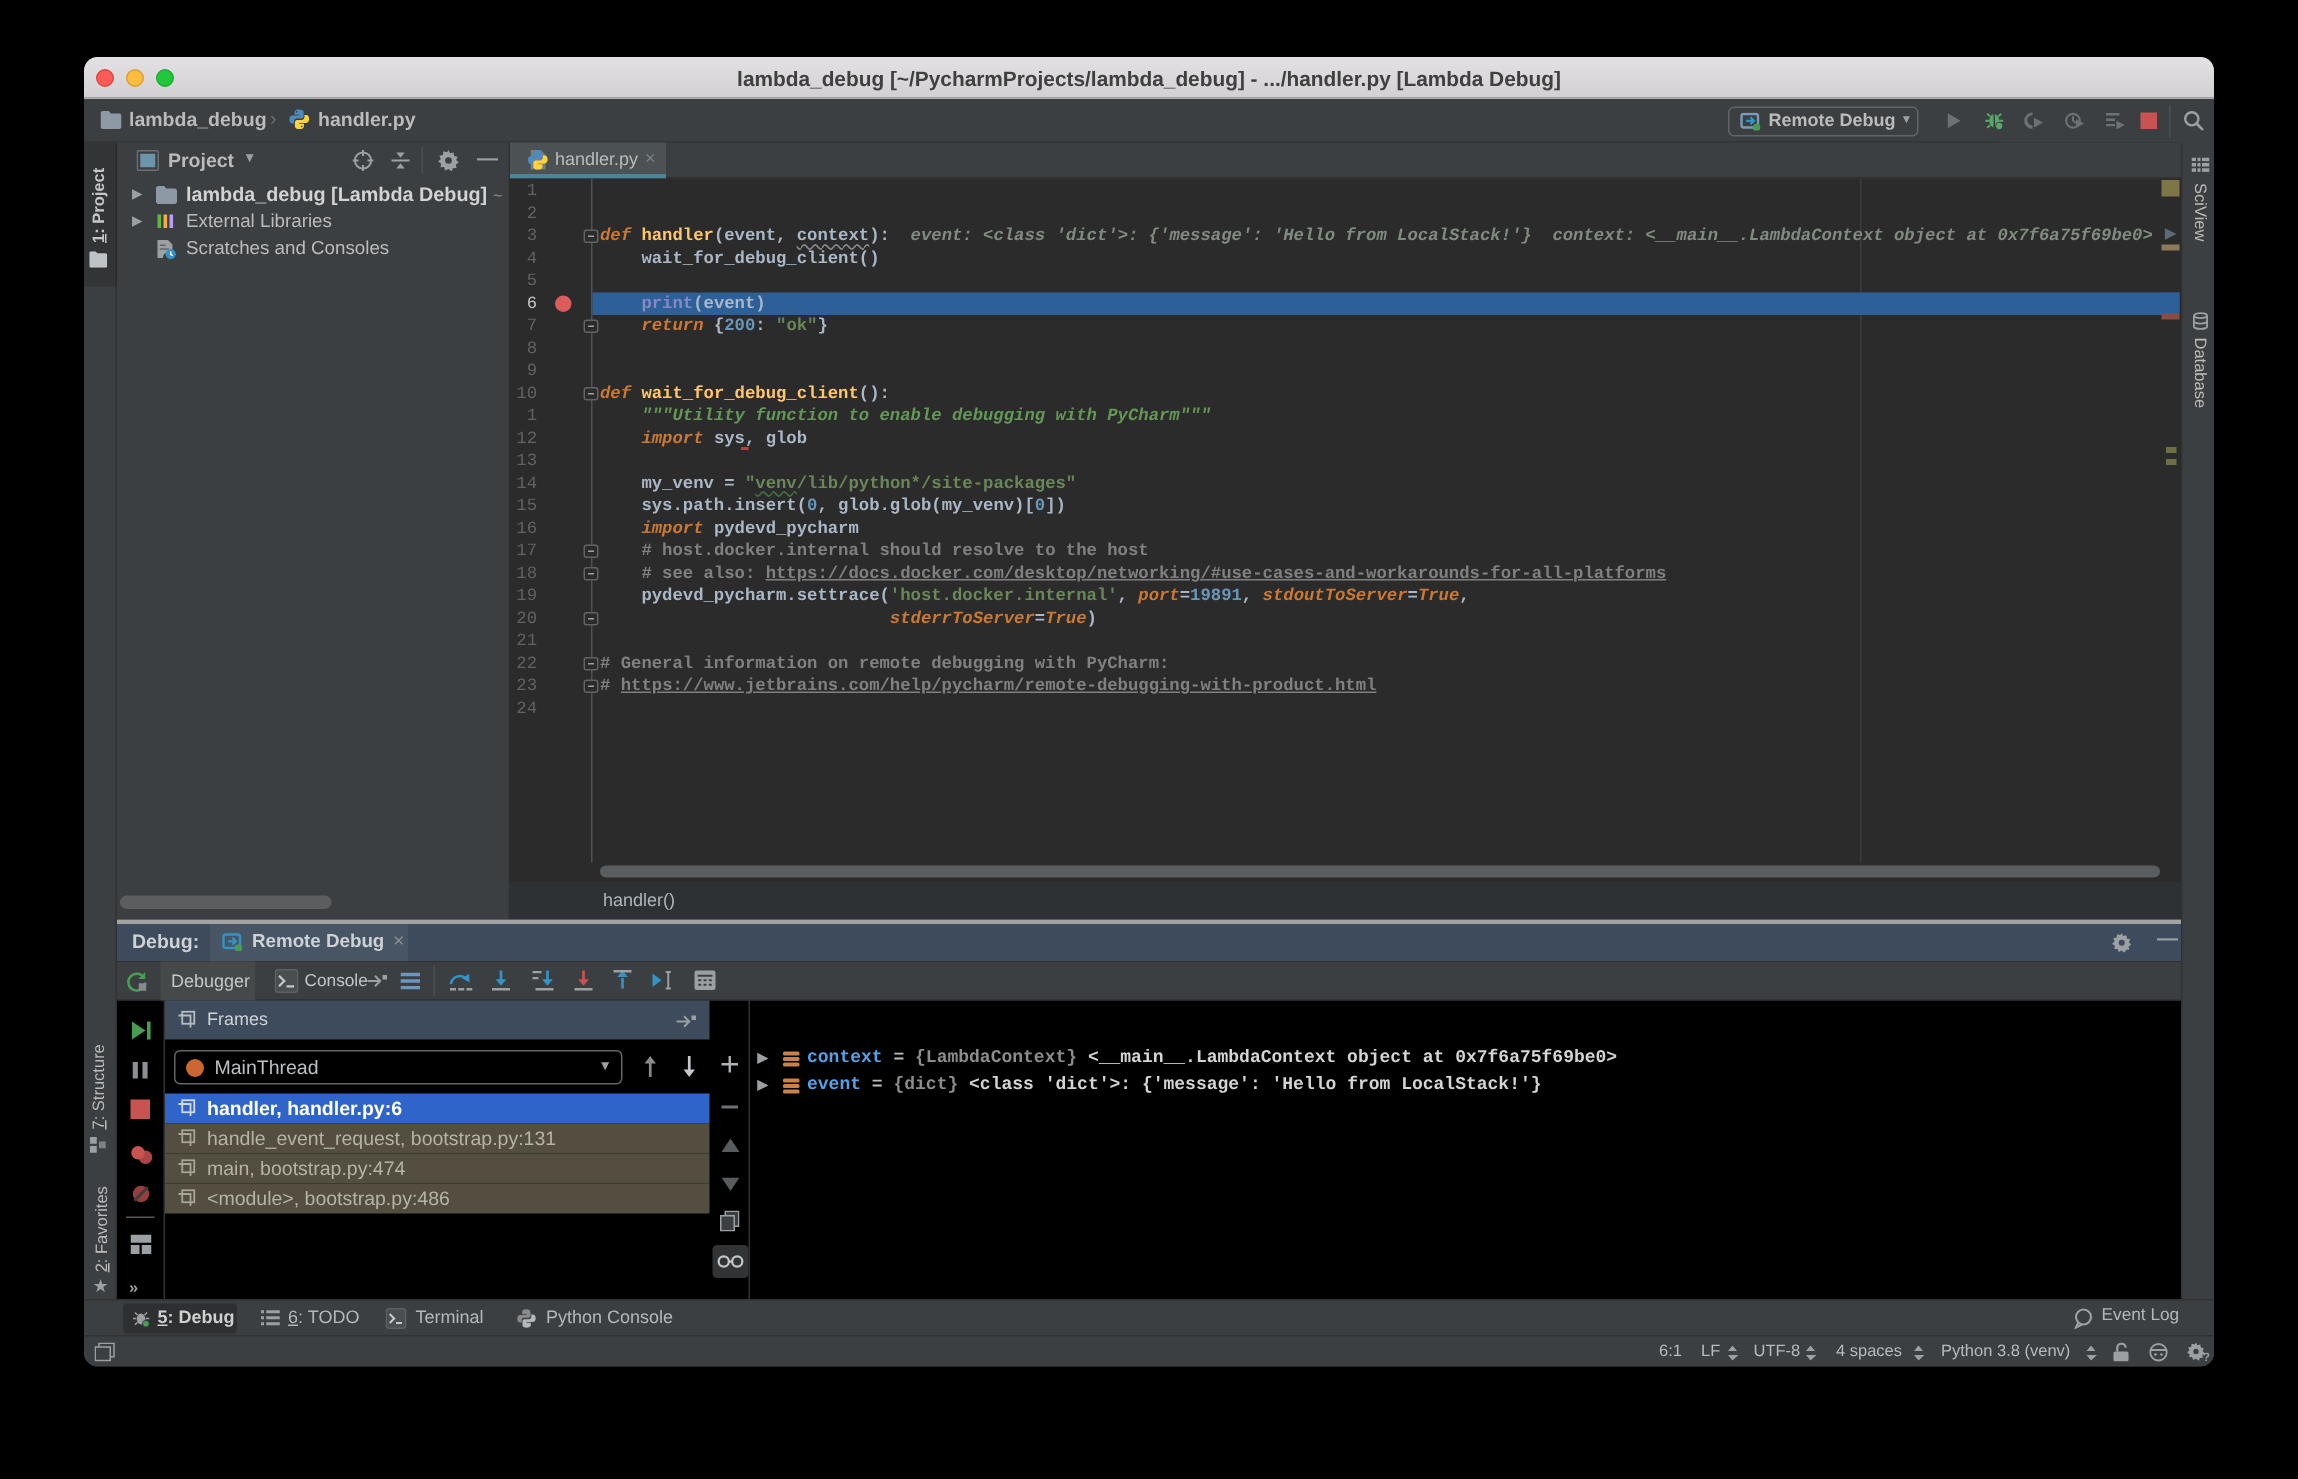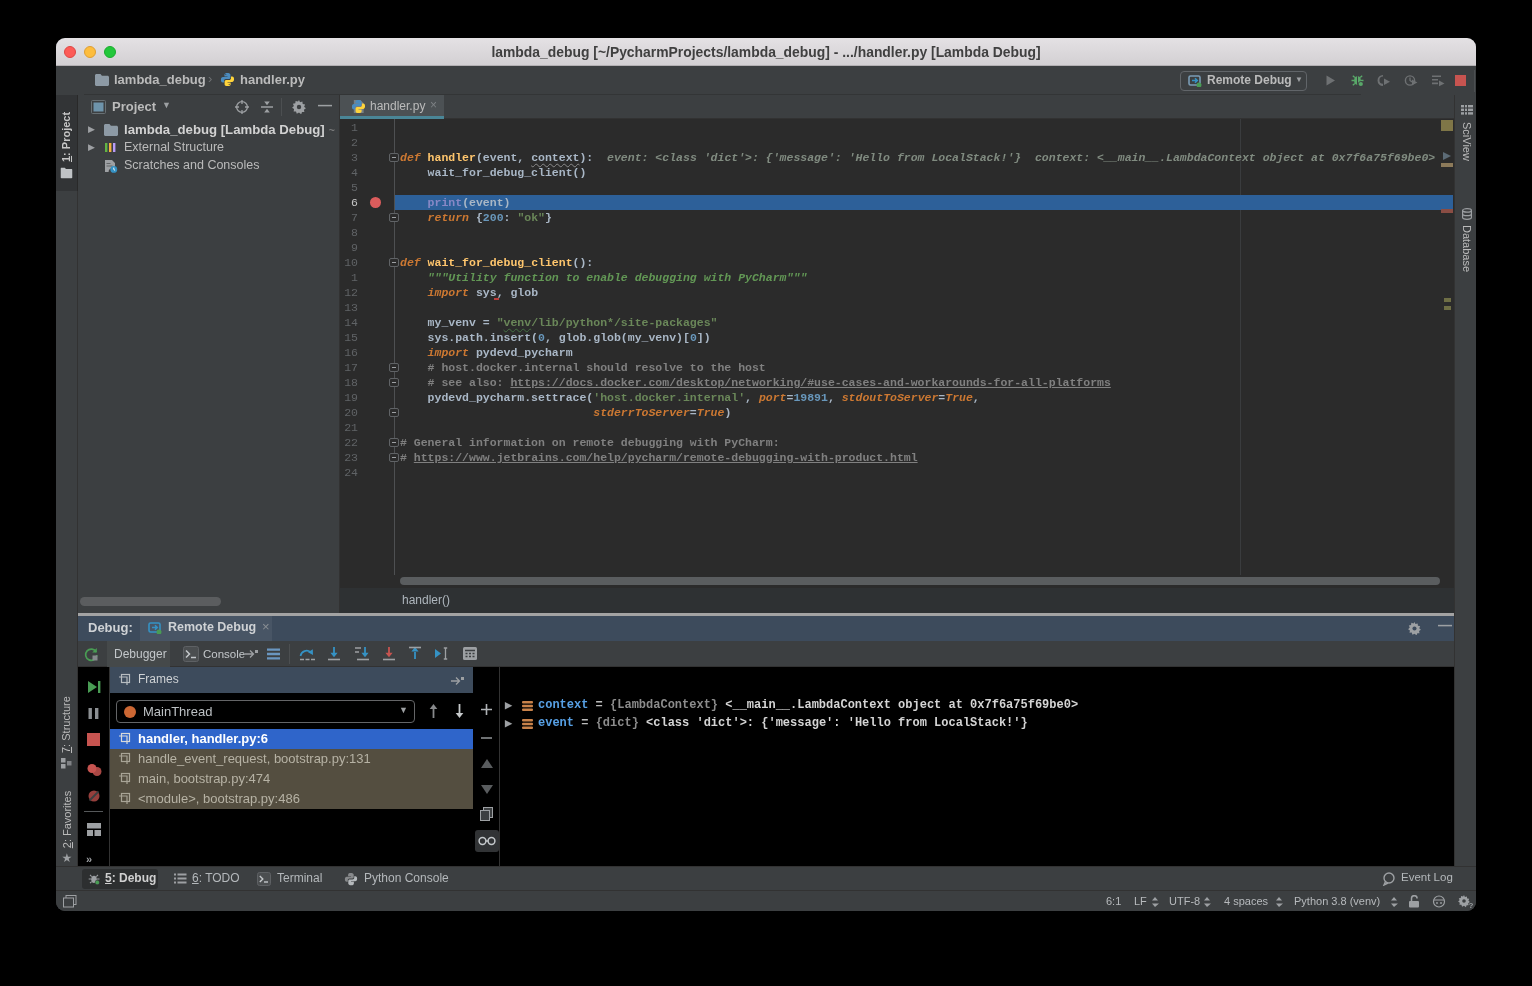--- a/index.html
+++ b/index.html
@@ -5,21 +5,21 @@
   html,body{margin:0;padding:0;background:#000;width:1532px;height:986px;overflow:hidden;}
   *{box-sizing:border-box;}
   body{font-family:"Liberation Sans",sans-serif;-webkit-font-smoothing:antialiased;}
   #win{position:absolute;left:56px;top:38px;width:1420px;height:873px;border-radius:9px;overflow:hidden;background:#3c3f41;}
   .abs{position:absolute;}
   
   #titlebar{position:absolute;left:0;top:0;width:1420px;height:28px;background:linear-gradient(#e4e1e4,#d3d0d3);border-bottom:1px solid #b3b0b3;}
   .dot{position:absolute;top:8px;width:12px;height:12px;border-radius:50%;box-sizing:border-box;}
   #title{position:absolute;top:0;left:0;width:100%;height:28px;line-height:28px;text-align:center;font-size:13.9px;font-weight:bold;color:#404040;}
   
-  #navbar{position:absolute;left:0;top:28px;width:1277px;height:29px;background:#3c3f41;border-bottom:1px solid #333536;margin-left:28px;}
+  #navbar{position:absolute;left:0;top:28px;width:1277px;height:29px;background:#3c3f41;border-bottom:1px solid #333536;}
   .crumb{color:#bbbbbb;font-size:13px;font-weight:bold;}
   
   #lstripe{position:absolute;left:0;top:57px;width:22px;height:795px;background:#3c3f41;border-right:1px solid #323232;}
   #rstripe{position:absolute;right:0;top:57px;width:22px;height:795px;background:#3c3f41;border-left:1px solid #323232;}
   .vlabel{position:absolute;white-space:nowrap;font-size:11px;color:#bbbbbb;}
   #project .abs span{white-space:nowrap;}
   
   #project{position:absolute;left:22px;top:57px;width:262px;height:518px;background:#3c3f41;border-right:1px solid #323232;}
   
   #edcol{position:absolute;left:284px;top:57px;width:1114px;height:518px;background:#2b2b2b;}
@@ -175,21 +175,21 @@
     </div>
     <div class="abs" style="left:0;top:44px;width:262px;height:18px;">
       <span class="abs" style="left:10px;top:3px;color:#9da0a3;font-size:9px;">▶</span>
       <svg class="abs" style="left:26px;top:2px;" width="13" height="13" viewBox="0 0 13 13">
           <g>
             <rect x="1" y="2" width="2.4" height="9" fill="#62b543"></rect>
             <rect x="5" y="2" width="2.4" height="9" fill="#f4af3d"></rect>
             <rect x="9" y="2" width="2.4" height="9" fill="#b99bf8"></rect>
           </g>
         </svg>
-      <span class="abs" style="left:46px;top:1px;font-size:12.5px;color:#bbbbbb;">External Structure</span>
+      <span class="abs" style="left:46px;top:1px;font-size:12.5px;color:#bbbbbb;">External Libraries</span>
     </div>
     <div class="abs" style="left:0;top:62px;width:262px;height:18px;">
       <svg class="abs" style="left:26px;top:2px;" width="14" height="14" viewBox="0 0 14 14">
           <path fill="#9da0a3" d="M1 1h7l3 3v5.2H8.2A3.6 3.6 0 0 0 4.6 13H1z"></path>
           <path fill="#3c3f41" d="M2.5 4h4v1h-4zM2.5 6.5h6v1h-6z" opacity=".6"></path>
           <circle cx="9.8" cy="10.4" r="3.4" fill="#3592c4"></circle>
           <path d="M9.8 8.6v1.9l1.3.9" stroke="#fff" stroke-width="1" fill="none"></path>
         </svg>
       <span class="abs" style="left:46px;top:1px;font-size:12.5px;color:#bbbbbb;">Scratches and Consoles</span>
     </div>

